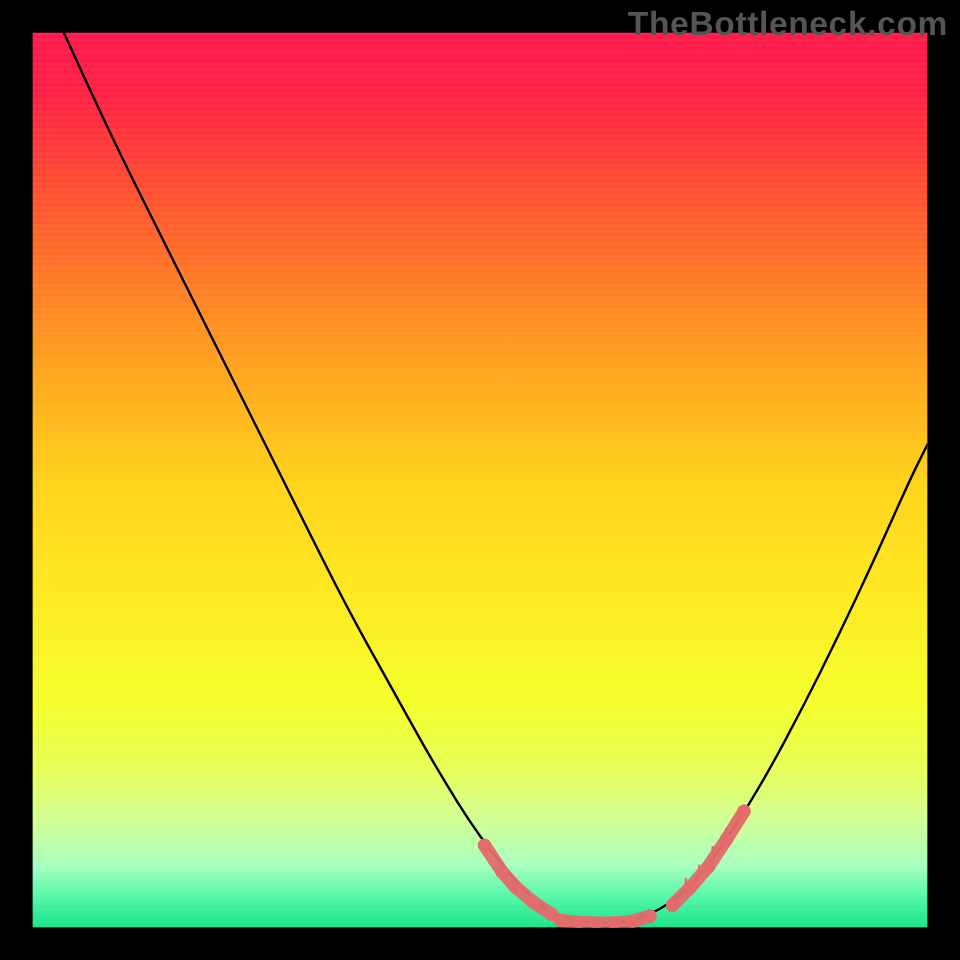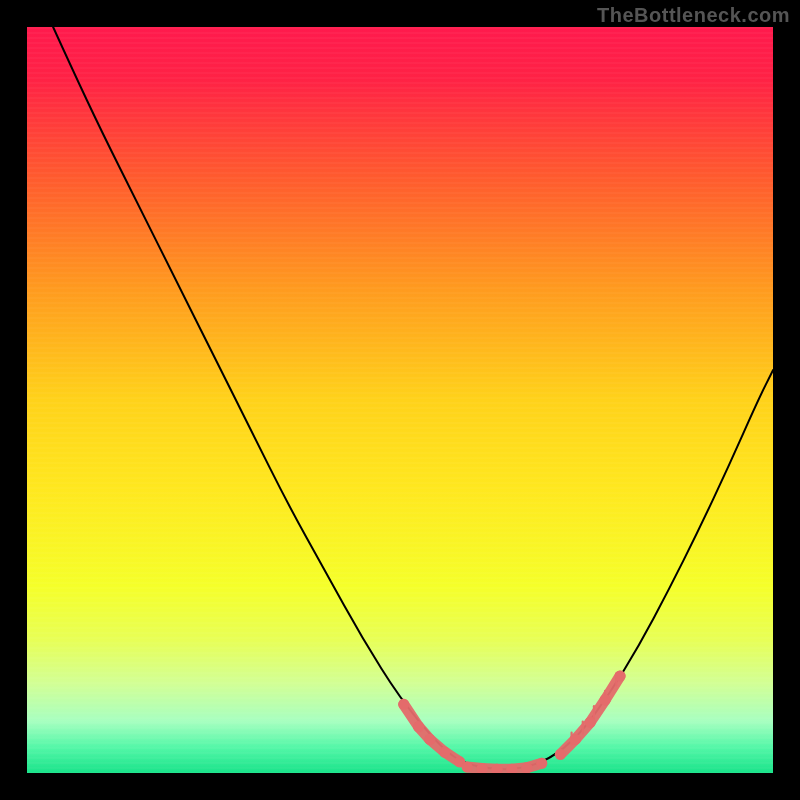--- a/index.html
+++ b/index.html
@@ -10,21 +10,21 @@
     height: 800px;
     background: #000;
   }
   .watermark {
     position: absolute;
     top: 4px;
     right: 10px;
     color: #555;
     font-family: Arial, Helvetica, sans-serif;
     font-weight: 600;
-    font-size: 20px;
+    font-size: 28px;
     letter-spacing: 0.5px;
     z-index: 10;
   }
   .plot-wrap {
     position: absolute;
     left: 27px;
     top: 27px;
     width: 746px;
     height: 746px;
   }

